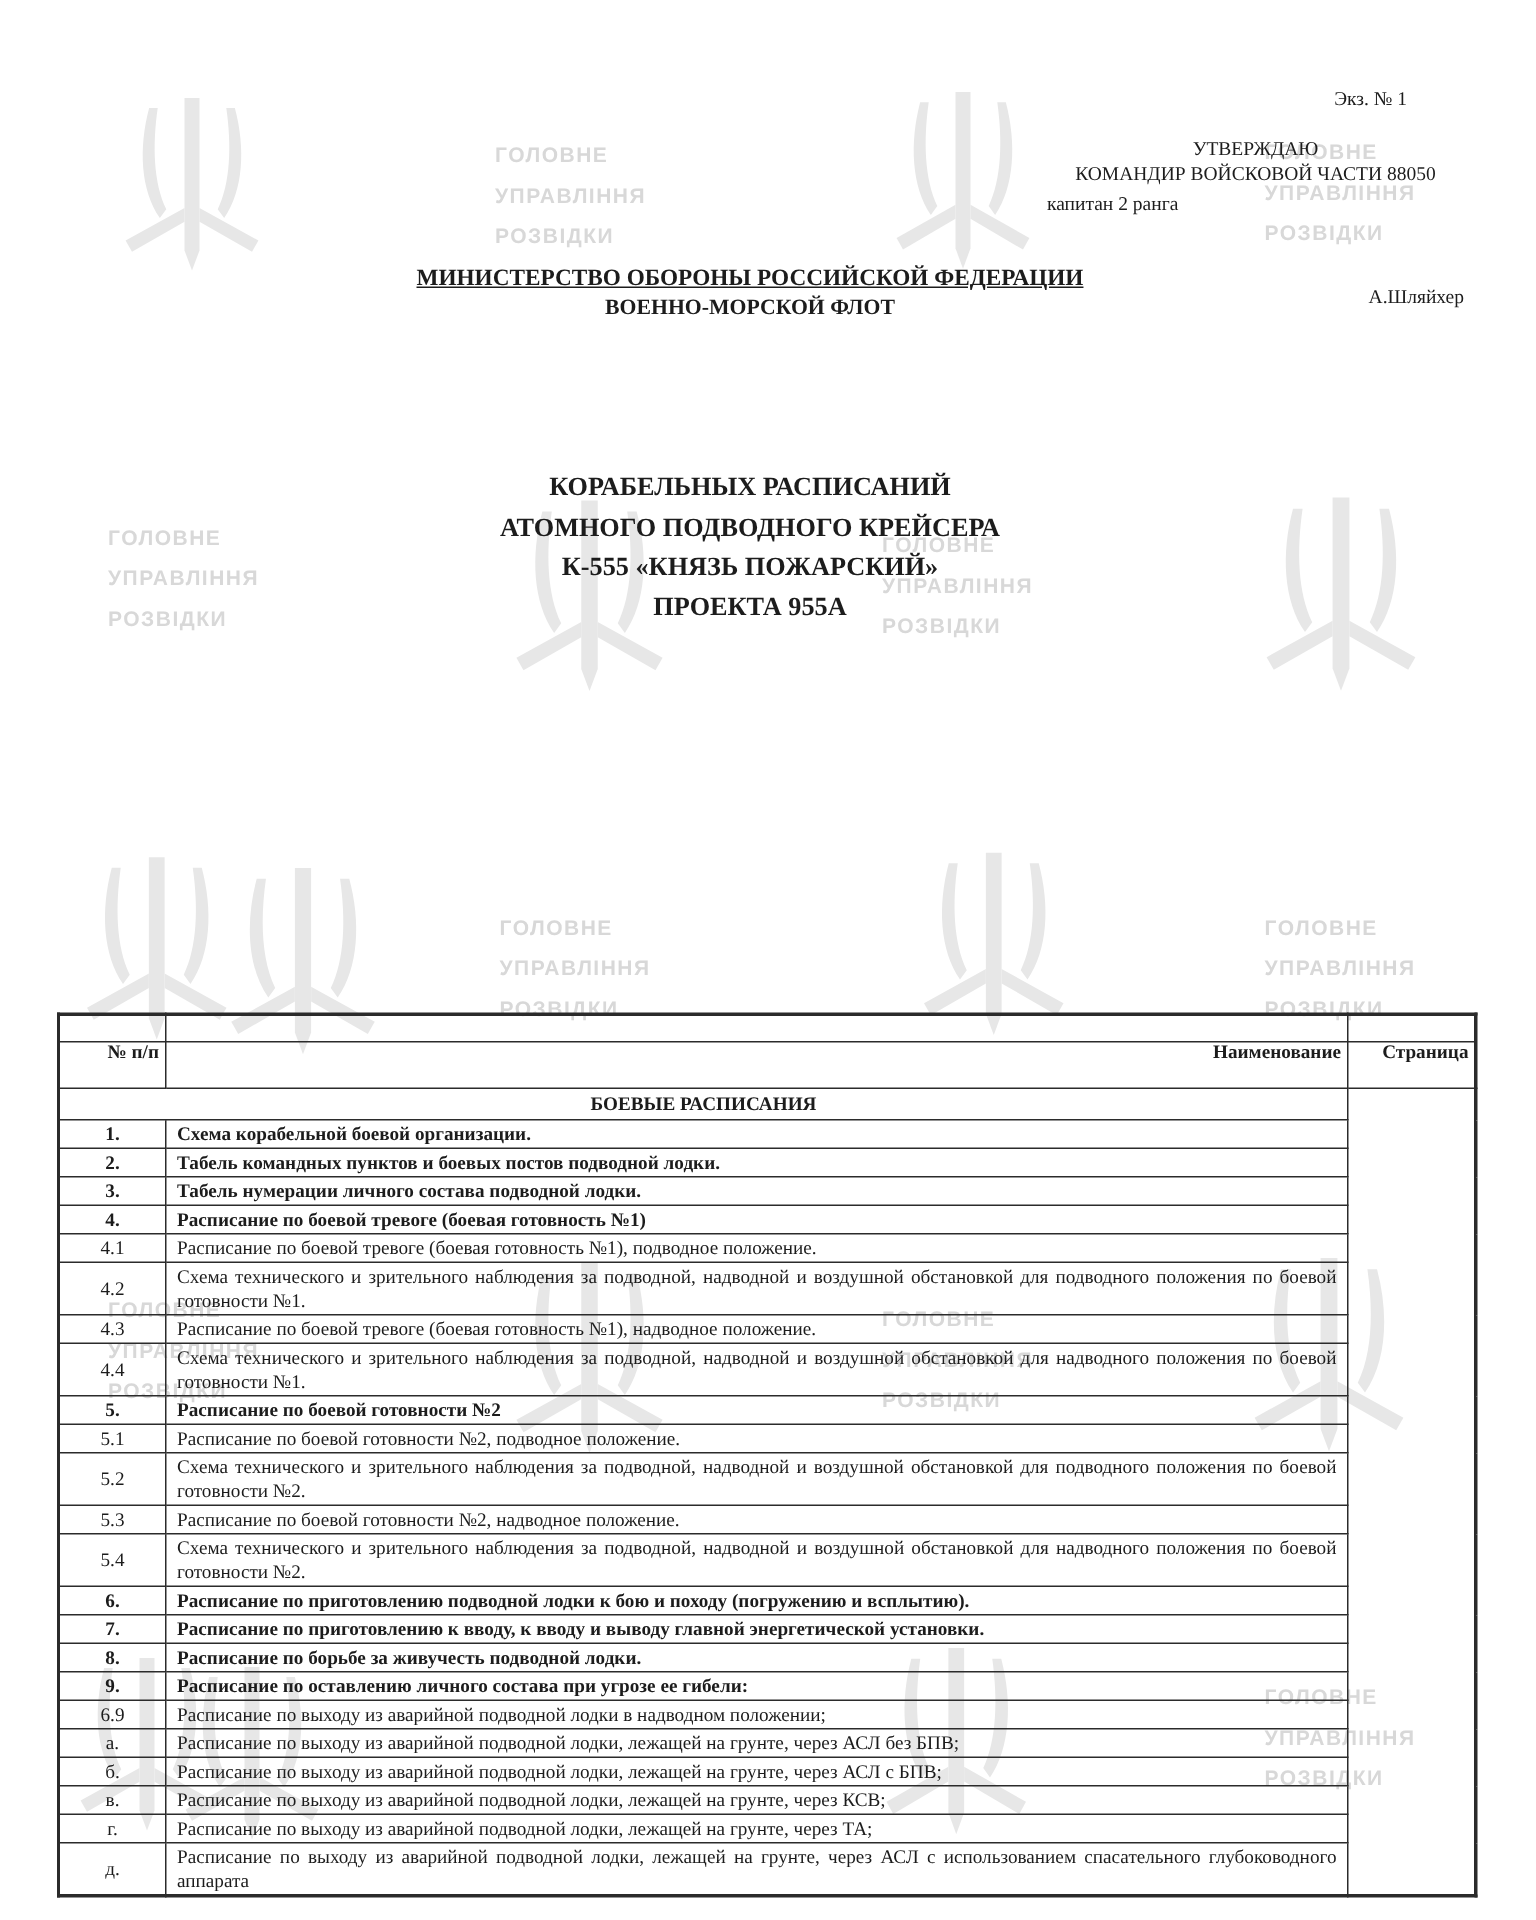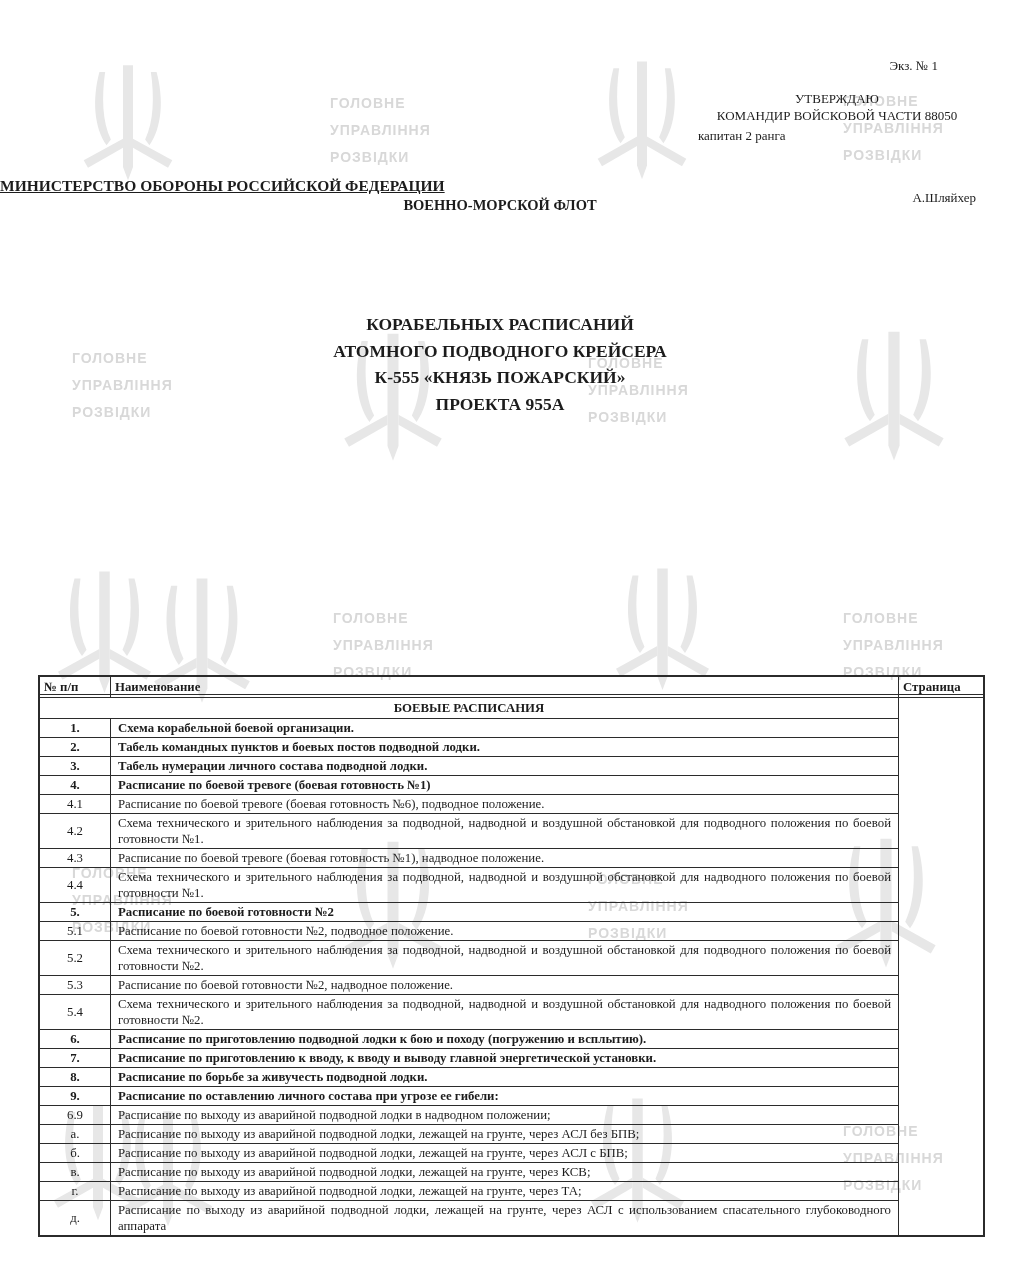--- a/index.html
+++ b/index.html
@@ -12,32 +12,32 @@
   .wm-trident svg{display:block;width:100%;height:100%;}
   .wm-text{position:absolute;font-family:"Liberation Sans","DejaVu Sans",sans-serif;
            font-weight:bold;font-size:14px;line-height:27px;color:var(--wm-text);
            letter-spacing:1px;white-space:nowrap;}
   .content{position:absolute;inset:0;z-index:1;}
   .copy-number{position:absolute;top:58px;right:86px;font-size:13px;}
   .approval{position:absolute;top:90px;left:698px;width:278px;font-size:13px;line-height:17px;}
   .approval .c{text-align:center;}
   .approval .rank{text-align:left;margin-top:3px;}
   .approval .sig{text-align:right;margin-top:45px;}
-  .ministry{position:absolute;top:177px;left:0;width:1000px;text-align:left;
+  .ministry{position:absolute;top:177px;left:0;width:1000px;text-align:center;
             font-size:15.5px;font-weight:bold;text-decoration:underline;}
   .fleet{position:absolute;top:197px;left:0;width:1000px;text-align:center;
          font-size:14.5px;font-weight:bold;}
   .doc-title{position:absolute;top:311px;left:0;width:1000px;text-align:center;
              font-weight:bold;font-size:17.5px;line-height:26.5px;}
   .toc-heading{position:absolute;top:636px;left:0;width:1000px;text-align:center;
                font-weight:bold;font-size:14.5px;letter-spacing:1px;}
   table.toc{position:absolute;top:675px;left:38px;width:947px;border-collapse:collapse;
             font-size:12.8px;line-height:16px;border:2px solid var(--border);background:transparent;}
   .toc th,.toc td{border:1px solid var(--border);padding:1px 7px;vertical-align:middle;}
-  .toc th{font-weight:bold;text-align:left;padding:2px 4px;font-size:12.8px;}
+  .toc th{font-weight:bold;text-align:right;padding:16px 4px;font-size:12.8px;}
   .toc th.num-h{width:62px;}
   .toc th.page-h{width:76px;}
   .toc td.num{text-align:center;padding:1px 2px;}
   .toc td.name{text-align:justify;}
   .toc td.page{padding:0;}
   .toc td.sect{text-align:center;font-weight:bold;padding:2px 7px;}
   .toc tr.b td{font-weight:bold;}
   .toc td.page .half{height:17px;}
   .toc td.page .half + .half{border-top:1px solid var(--border);}
 </style>
@@ -274,21 +274,21 @@
             <td class="name">Табель нумерации личного состава подводной лодки.</td>
             <td class="page"></td>
           </tr>
           <tr class="b">
             <td class="num">4.</td>
             <td class="name">Расписание по боевой тревоге (боевая готовность №1)</td>
             <td class="page"></td>
           </tr>
           <tr>
             <td class="num">4.1</td>
-            <td class="name">Расписание по боевой тревоге (боевая готовность №6), подводное положение.</td>
+            <td class="name">Расписание по боевой тревоге (боевая готовность №1), подводное положение.</td>
             <td class="page"></td>
           </tr>
           <tr>
             <td class="num">4.2</td>
             <td class="name">Схема технического и зрительного наблюдения за подводной, надводной и воздушной обстановкой для подводного положения по боевой готовности №1.</td>
             <td class="page"></td>
           </tr>
           <tr>
             <td class="num">4.3</td>
             <td class="name">Расписание по боевой тревоге (боевая готовность №1), надводное положение.</td>

